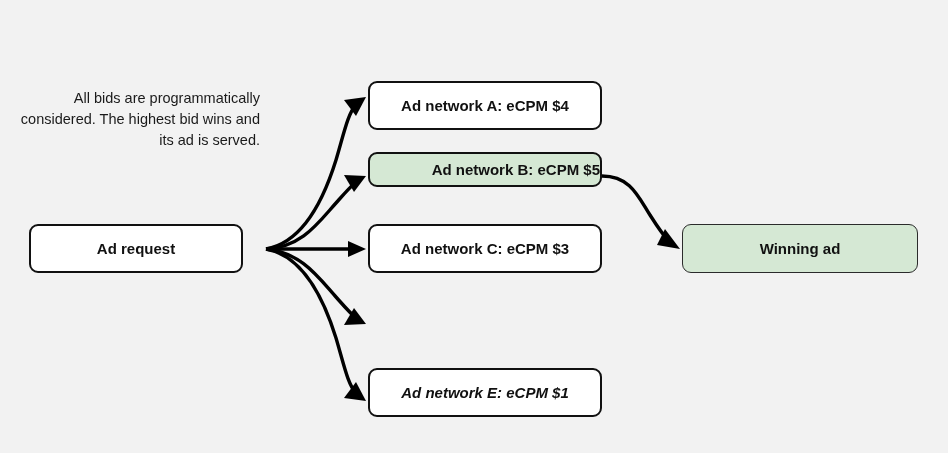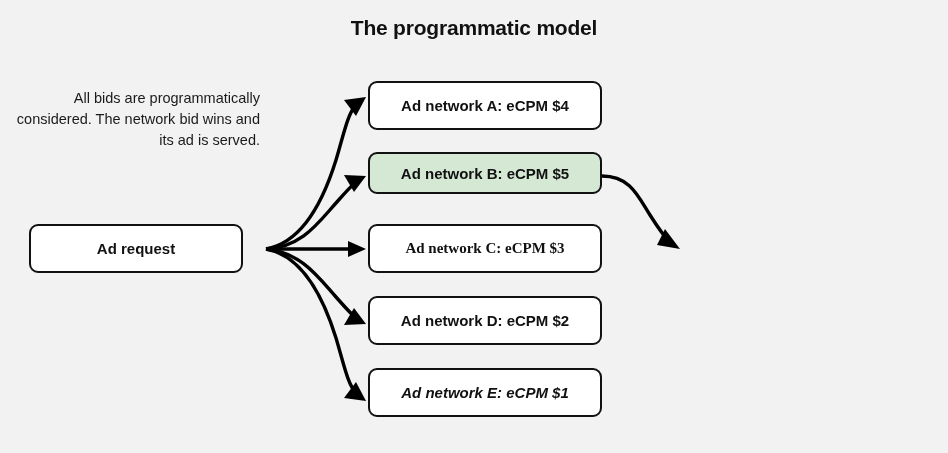--- a/index.html
+++ b/index.html
@@ -69,22 +69,22 @@
     border: 1.6px solid #2b2b2b;
   }
   
   #node-request {
     left: 29px;
     top: 224px;
     width: 214px;
     height: 49px;
   }
   #node-net-0 { left: 368px; top: 81px;  width: 234px; height: 49px; }
-  #node-net-1 { left: 368px; top: 152px; width: 234px; height: 42px; }
-  #node-net-2 { left: 368px; top: 224px; width: 234px; height: 49px; font-family: Liberation Serif, serif; }
+  #node-net-1 { left: 368px; top: 152px; width: 234px; height: 35px; justify-content: flex-end; }
+  #node-net-2 { left: 368px; top: 224px; width: 234px; height: 49px; }
   #node-net-3 { left: 368px; top: 296px; width: 234px; height: 49px; }
   #node-net-4 { left: 368px; top: 368px; width: 234px; height: 49px; font-style: italic; }
   #node-winner {
     left: 682px;
     top: 224px;
     width: 236px;
     height: 49px;
   }
   
   #arrow-layer {
@@ -103,23 +103,22 @@
   }
   .arrowhead {
     fill: #000000;
   }
 </style>
 </head>
 <body>
 
 <div id="canvas">
 
-  <div class="title">The programmatic model</div>
 
-  <div class="desc">All bids are programmatically considered. The network bid wins and its ad is served.</div>
+  <div class="desc">All bids are programmatically considered. The highest bid wins and its ad is served.</div>
 
   <svg id="arrow-layer" viewBox="0 0 948 453" xmlns="http://www.w3.org/2000/svg">
 
     <g>
       <path class="edge" d="M 266,249 C 300,243 322,205 336,160 C 344,133 348,113 356,105"></path>
       <polygon class="arrowhead" points="366,97 344,100 356,116"></polygon>
     </g>
 
     <g>
       <path class="edge" d="M 266,249 C 302,247 318,223 336,203 C 344,194 350,187 356,182"></path>
@@ -156,22 +155,22 @@
   </div>
 
   <div id="node-net-1" class="node node-green">
     <span>Ad network B: eCPM $5</span>
   </div>
 
   <div id="node-net-2" class="node node-white">
     <span>Ad network C: eCPM $3</span>
   </div>
 
-  <div id="node-net-3" class="node node-white">
-    <span>Ad network D: eCPM $2</span>
-  </div>
 
   <div id="node-net-4" class="node node-white">
     <span>Ad network E: eCPM $1</span>
   </div>
 
+  <div id="node-winner" class="node node-green-thin">
+    <span>Winning ad</span>
+  </div>
 
 </div>
 
 </body></html>

